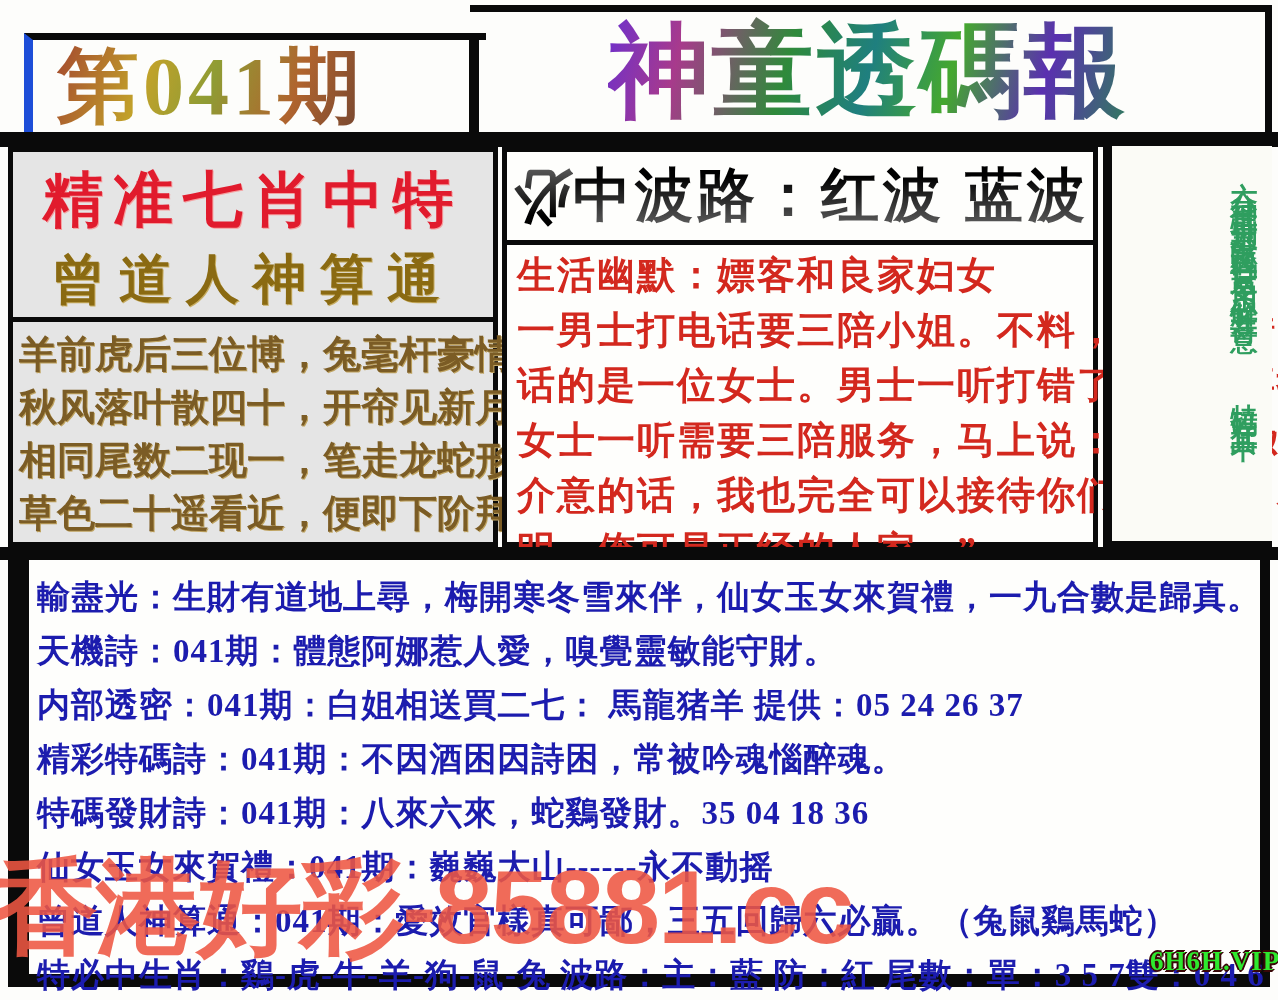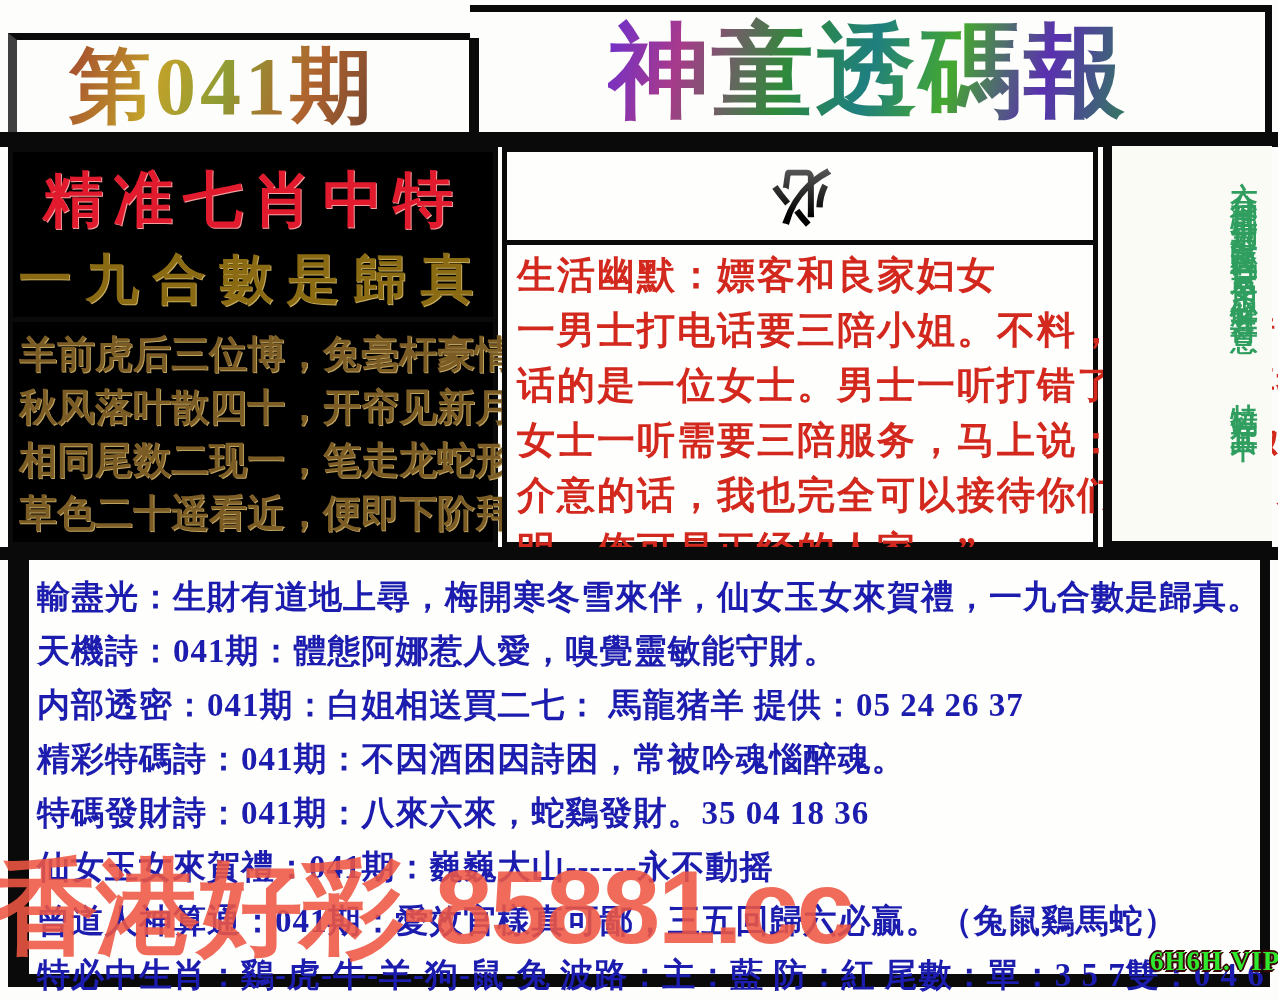--- a/index.html
+++ b/index.html
@@ -6,23 +6,23 @@
   html,body { background:#ffffff; }
   .page {
     position:relative; width:1278px; height:1000px;
     background:#fdfdfb; overflow:hidden;
     font-family:"Liberation Serif", serif;
   }
   .bar { position:absolute; background:#0a0a0a; }
 
   
   .issue-cell {
-    position:absolute; left:8px; top:33px; width:462px; height:100px;
-    border-top:7px solid #0a0a0a; border-left:9px solid #404040;
-    display:flex; align-items:center; padding-left:52px;
+    position:absolute; left:24px; top:33px; width:462px; height:100px;
+    border-top:7px solid #0a0a0a; border-left:9px solid #1d4ed8;
+    display:flex; align-items:center; padding-left:24px;
   }
   .issue-text {
     font-size:82px; font-weight:bold; letter-spacing:4px;
     background:linear-gradient(110deg,#a8542e 5%,#c2a22a 30%,#8f9c34 50%,#b0642e 75%,#7d4a30 95%);
     -webkit-background-clip:text; background-clip:text; color:transparent;
     font-family:"Liberation Serif", serif;
   }
   .title-cell {
     position:absolute; left:470px; top:5px; width:802px; height:128px;
     border-top:7px solid #0a0a0a; border-right:7px solid #0a0a0a;
@@ -34,21 +34,21 @@
     -webkit-background-clip:text; background-clip:text; color:transparent;
     font-family:Liberation Mono, monospace;
   }
   .mast-divider { left:469px; top:38px; width:10px; height:95px; }
   .hbar1 { left:0; top:132px; width:1278px; height:15px; }
   .hbar2 { left:0; top:547px; width:1278px; height:13px; }
 
   
   .left-panel {
     position:absolute; left:8px; top:147px; width:490px; height:400px;
-    border:5px solid #0a0a0a; background:#000000;
+    border:5px solid #0a0a0a; background:#e5e5e5;
   }
   .lp-heading {
     position:absolute; top:8px; left:0; right:0; text-align:center;
     font-size:60px; font-weight:bold; color:#e11b2d; letter-spacing:10px;
     text-shadow:1px 1px 0 #f4a0a0;
   }
   .lp-zodiac {
     position:absolute; top:92px; left:0; right:0; text-align:center;
     font-size:53px; font-weight:bold; color:#8a6a12; letter-spacing:14px;
     text-shadow:1px 1px 0 #c7ad62;
@@ -139,33 +139,34 @@
     <span class="issue-text">第041期</span>
   </div>
   <div class="bar mast-divider"></div>
   <div class="title-cell">
     <span class="title-text">神童透碼報</span>
   </div>
   <div class="bar hbar1"></div>
 
   <div class="left-panel">
     <div class="lp-heading">精准七肖中特</div>
-    <div class="lp-zodiac">一九合數是歸真</div>
+    <div class="lp-zodiac">曾道人神算通</div>
     <div class="lp-divider"></div>
     <div class="lp-verses">
       <div class="verse-line">羊前虎后三位博，兔毫杆豪情。</div>
       <div class="verse-line">秋风落叶散四十，开帘见新月。</div>
       <div class="verse-line">相同尾数二现一，笔走龙蛇形。</div>
       <div class="verse-line">草色二十遥看近，便即下阶拜。</div>
     </div>
   </div>
 
   <div class="middle-panel">
     <div class="mp-header">
       <span class="grad-black flipped">必</span>
+        <span class="grad-black">中波路：红波 蓝波</span>
     </div>
     <div class="mp-divider"></div>
     <div class="mp-joke">
       <div class="joke-title">生活幽默：嫖客和良家妇女</div>
       <div class="joke-line">一男士打电话要三陪小姐。不料，电话打错了，接电</div>
       <div class="joke-line">话的是一位女士。男士一听打错了，马上要扣电话。</div>
       <div class="joke-line">女士一听需要三陪服务，马上说：“先生，如果你不</div>
       <div class="joke-line">介意的话，我也完全可以接待你们。不过，本人声</div>
       <div class="joke-line">明，俺可是正经的人家。”</div>
     </div>

